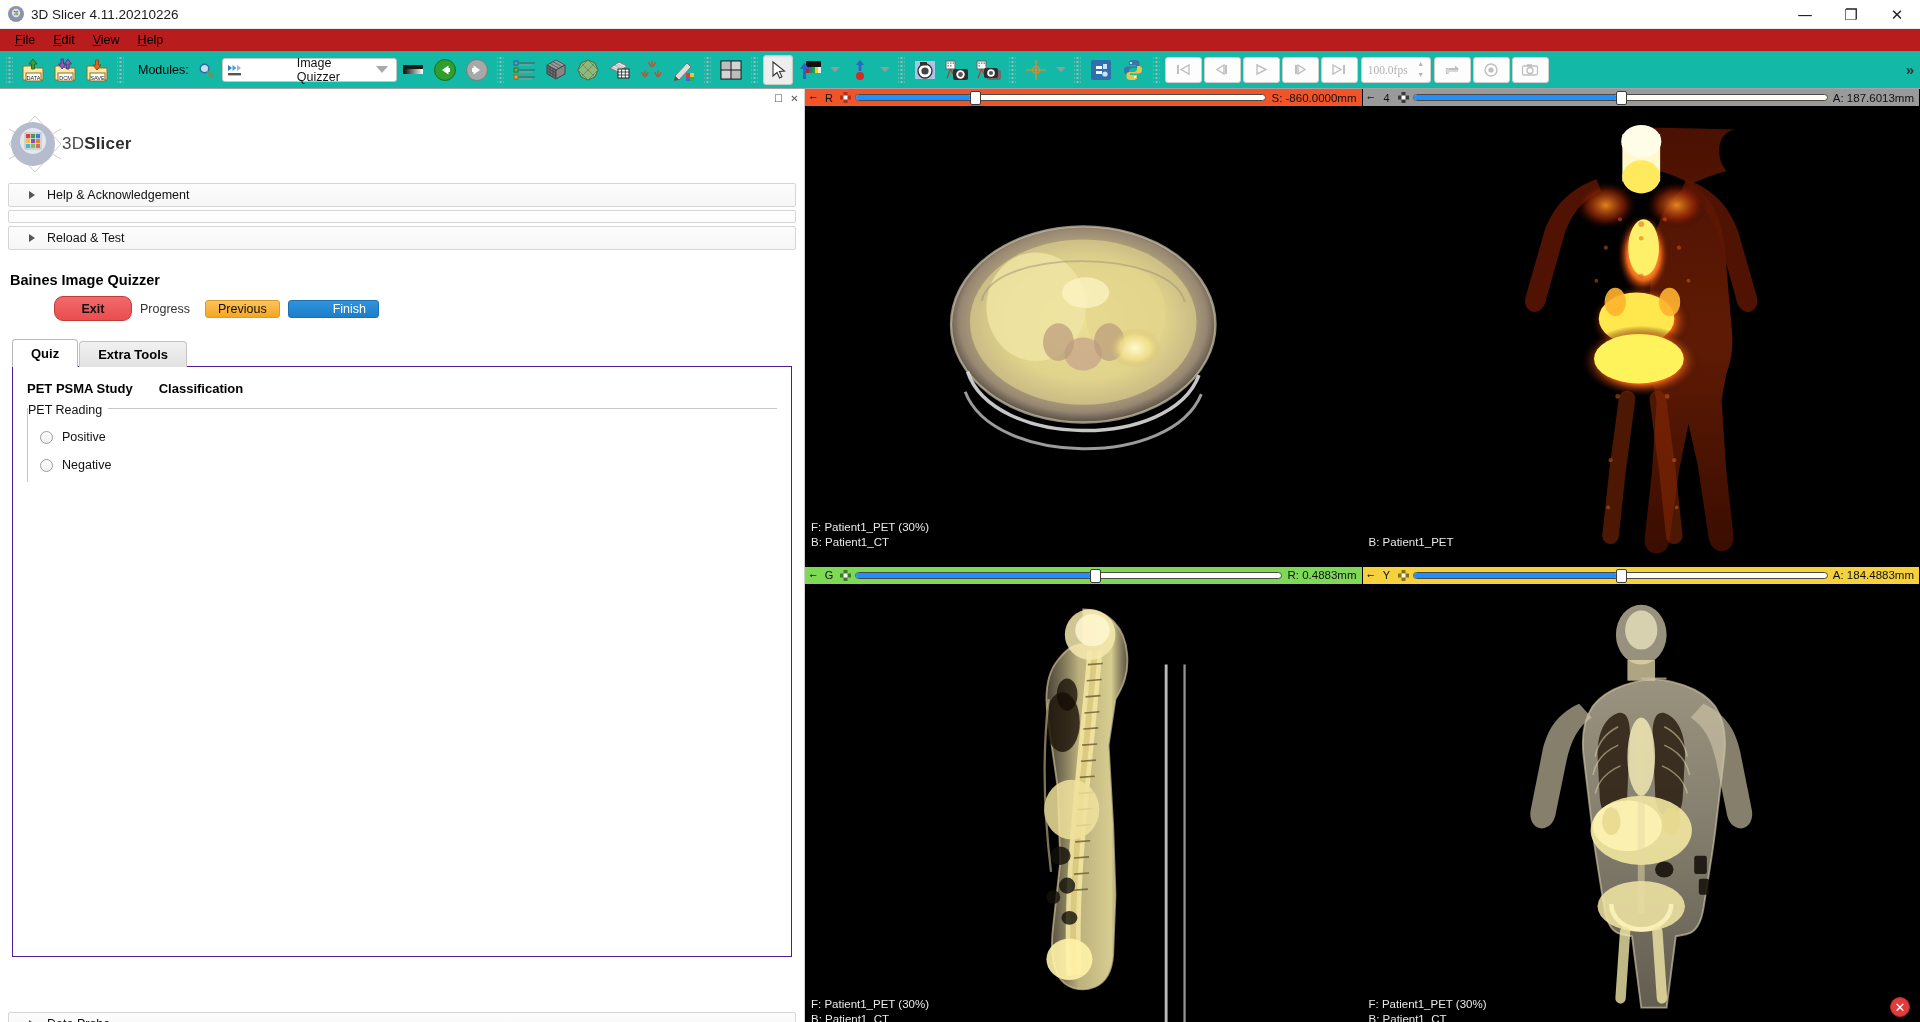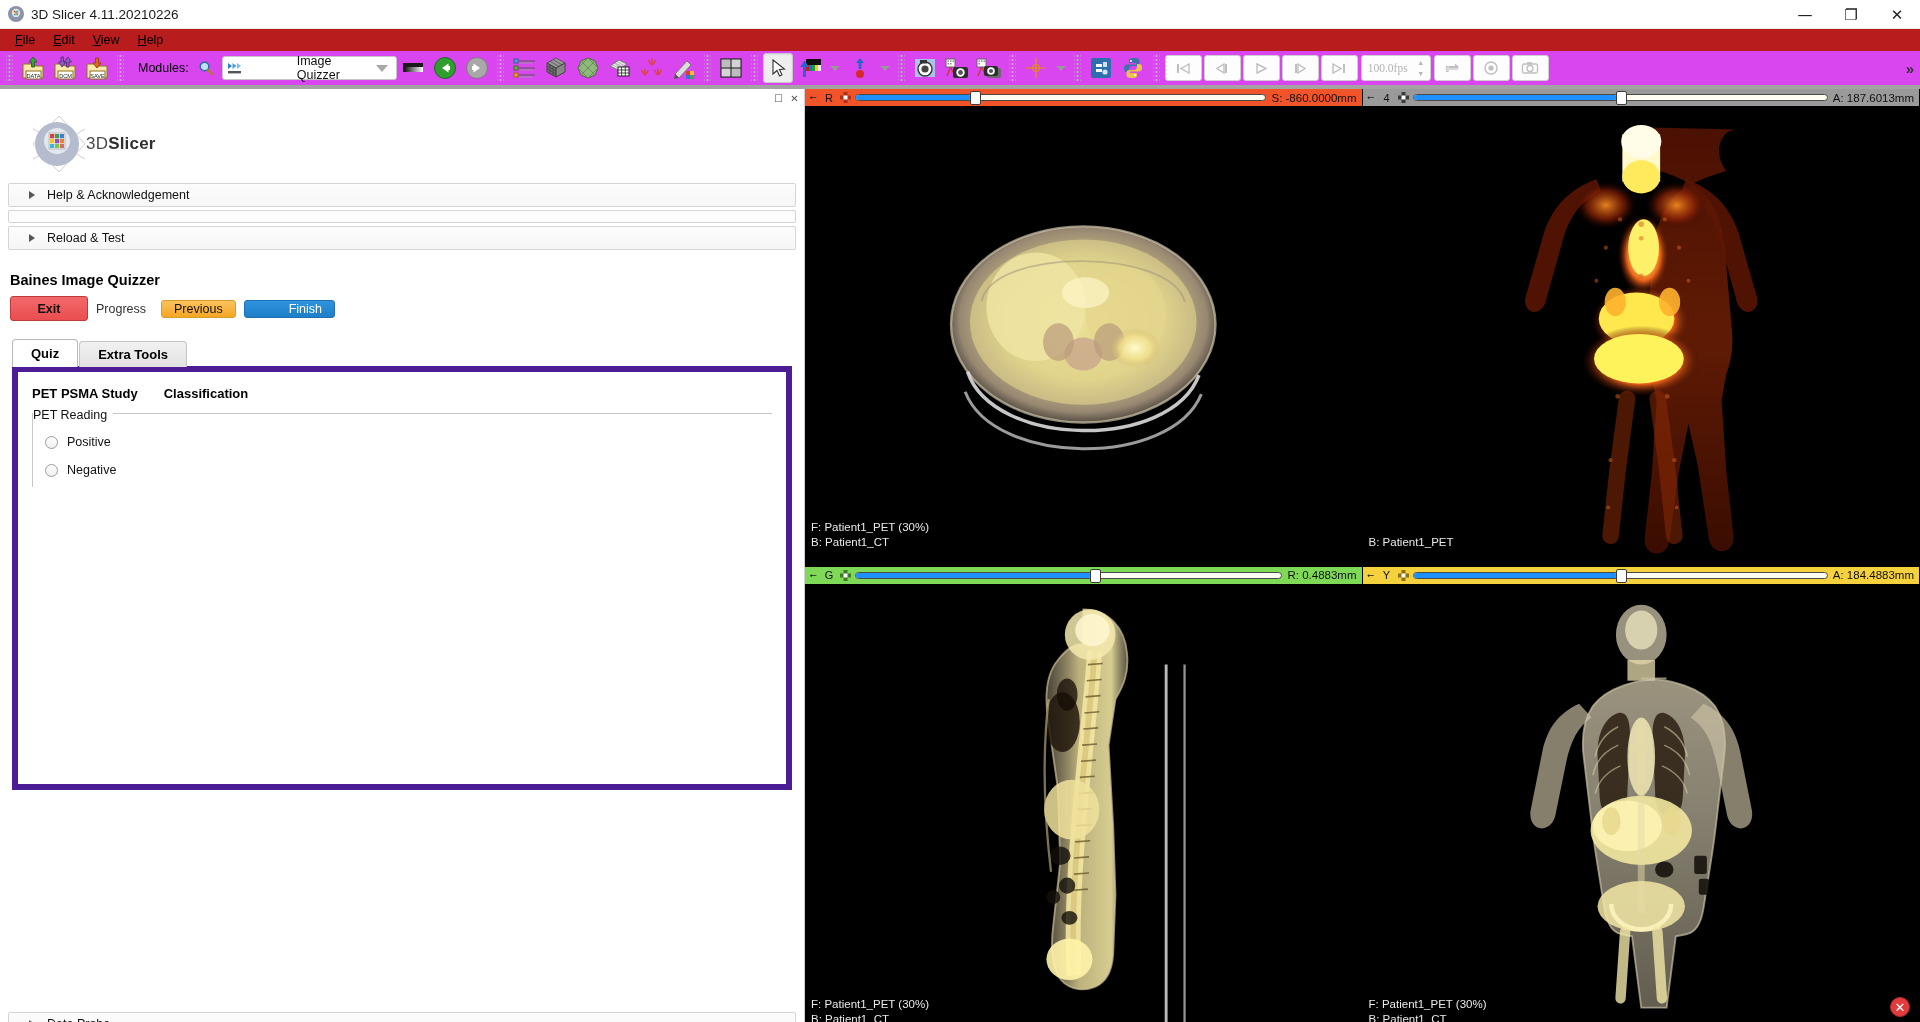--- a/index.html
+++ b/index.html
@@ -29,21 +29,21 @@
 
   
   .menubar { height: 22px; background: #b91c1c; display: flex; align-items: center; padding-left: 6px; }
   .menu-item {
     font-size: 12.5px; color: #000; padding: 2px 9px 3px 9px; cursor: default;
   }
   .menu-item u { text-decoration: underline; }
 
   
   .toolbar {
-    height: 38px; background: #d946ef; border-bottom: 4px solid #a3a3a3;
+    height: 38px; background: #14b8a6; border-bottom: 1px solid #a3a3a3;
     display: flex; align-items: center; padding: 0 2px; position: relative;
   }
   .tb-sep {
     width: 7px; height: 26px; margin: 0 4px;
     background-image: radial-gradient(circle, #b8b8b8 1px, transparent 1.2px);
     background-size: 4px 4px; background-position: center;
     opacity: .85;
   }
   .tb-btn {
     width: 30px; height: 30px; display: flex; align-items: center; justify-content: center;
@@ -82,43 +82,43 @@
     width: 805px; background: #fff; position: relative; border-right: 1px solid #d0d0d0;
     display: flex; flex-direction: column;
   }
   .panel-pin {
     position: absolute; right: 4px; top: 4px; display: flex; gap: 5px;
     font-size: 10px; color: #555;
   }
   .panel-pin span { width: 11px; height: 11px; display:flex; align-items:center; justify-content:center;
                     font-family: "DejaVu Sans", sans-serif; }
 
-  .slicer-logo-row { height: 78px; display: flex; align-items: center; padding-left: 28px; margin-top: 16px; }
+  .slicer-logo-row { height: 78px; display: flex; align-items: center; padding-left: 4px; margin-top: 16px; }
   .slicer-logo { width: 62px; height: 62px; position: relative; flex: none; }
   .slicer-word { font-size: 17px; color: #4a4a4a; margin-left: -4px; letter-spacing: .2px; }
   .slicer-word b { color: #2f2f2f; font-weight: 600; }
 
   .collapsible {
     margin: 0 8px 0 8px; height: 24px; border: 1px solid #d5d5d5; border-radius: 2px;
     background: linear-gradient(#fcfcfc, #f6f6f6); display: flex; align-items: center;
     padding-left: 20px; font-size: 12.5px; color: #111;
   }
   .collapsible .arrow {
     width: 0; height: 0; border-top: 4.5px solid transparent; border-bottom: 4.5px solid transparent;
     border-left: 6.5px solid #555; margin-right: 12px;
   }
   .thin-strip { margin: 3px 8px; height: 13px; border: 1px solid #d5d5d5; border-radius: 2px; background: #fdfdfd; }
 
   .quizzer-title { font-size: 14.5px; font-weight: bold; color: #000; margin: 22px 0 8px 10px; }
 
   .progress-row { display: flex; align-items: center; padding: 0 10px; gap: 0; }
   .exit-btn {
-    width: 78px; height: 25px; border: 1px solid #c03a3a; border-radius: 3px;
+    width: 78px; height: 25px; border: 1px solid #c03a3a; border-radius: 9px;
     background: linear-gradient(#f2696b, #ea4d50);
-    color: #111; font-size: 12.5px; font-weight: bold; display: flex; align-items: center; justify-content: center;
+    color: #111; font-size: 12.5px; font-weight: bold; display: flex; align-items: center; justify-content: center; margin-left: 44px;
   }
   .progress-label { font-size: 12.5px; color: #333; margin: 0 7px 0 8px; }
   .progress-bar {
     flex: 1; height: 24px; border: 1px solid #c9c9c9; border-radius: 3px; background: #fff;
     position: relative; display: flex; align-items: center; justify-content: center; overflow: hidden;
   }
   .progress-fill { position: absolute; left: 0; top: 0; bottom: 0; width: 0%; background: #cfe3f7; }
   .progress-text { position: relative; font-size: 12.5px; color: #111; letter-spacing: .2px; }
   .nav-btn {
     height: 18px; border: 1px solid #d79d2c; border-radius: 3px;
@@ -134,22 +134,22 @@
   .tabs-wrap { margin: 18px 12px 0 12px; position: relative; }
   .tabs { display: flex; align-items: flex-end; position: relative; z-index: 2; }
   .tab {
     height: 26px; padding: 0 18px; display: flex; align-items: center; justify-content: center;
     font-size: 13px; font-weight: bold; color: #000;
     border: 1px solid #c4c4c4; border-bottom: none; border-radius: 4px 4px 0 0;
     background: linear-gradient(#f1f1f1, #e2e2e2); margin-right: 1px;
   }
   .tab.active { background: #ffffff; border-color: #b9b9b9; height: 28px; }
   .tab-body {
-    border: 6px solid #4c1d95; background: #fff; margin-top: -1px; position: relative; z-index: 1;
-    height: 424px; padding: 14px 14px 0 14px;
+    border: 1px solid #4c1d95; background: #fff; margin-top: -1px; position: relative; z-index: 1;
+    height: 591px; padding: 14px 14px 0 14px;
   }
   .study-head { display: flex; gap: 26px; font-size: 13px; font-weight: bold; color: #000; margin-bottom: 12px; }
   fieldset.group {
     border: none; border-left: 1px solid #c8c8c8; margin: 0; padding: 0 0 0 12px; position: relative;
   }
   .group-legend {
     font-size: 12.5px; color: #111; position: relative; top: -8px; left: -12px;
     background: #fff; display: inline-block; padding-right: 6px;
   }
   .group-rule { position: absolute; left: 0; top: 0; right: 0; height: 1px; background: #c8c8c8; }

